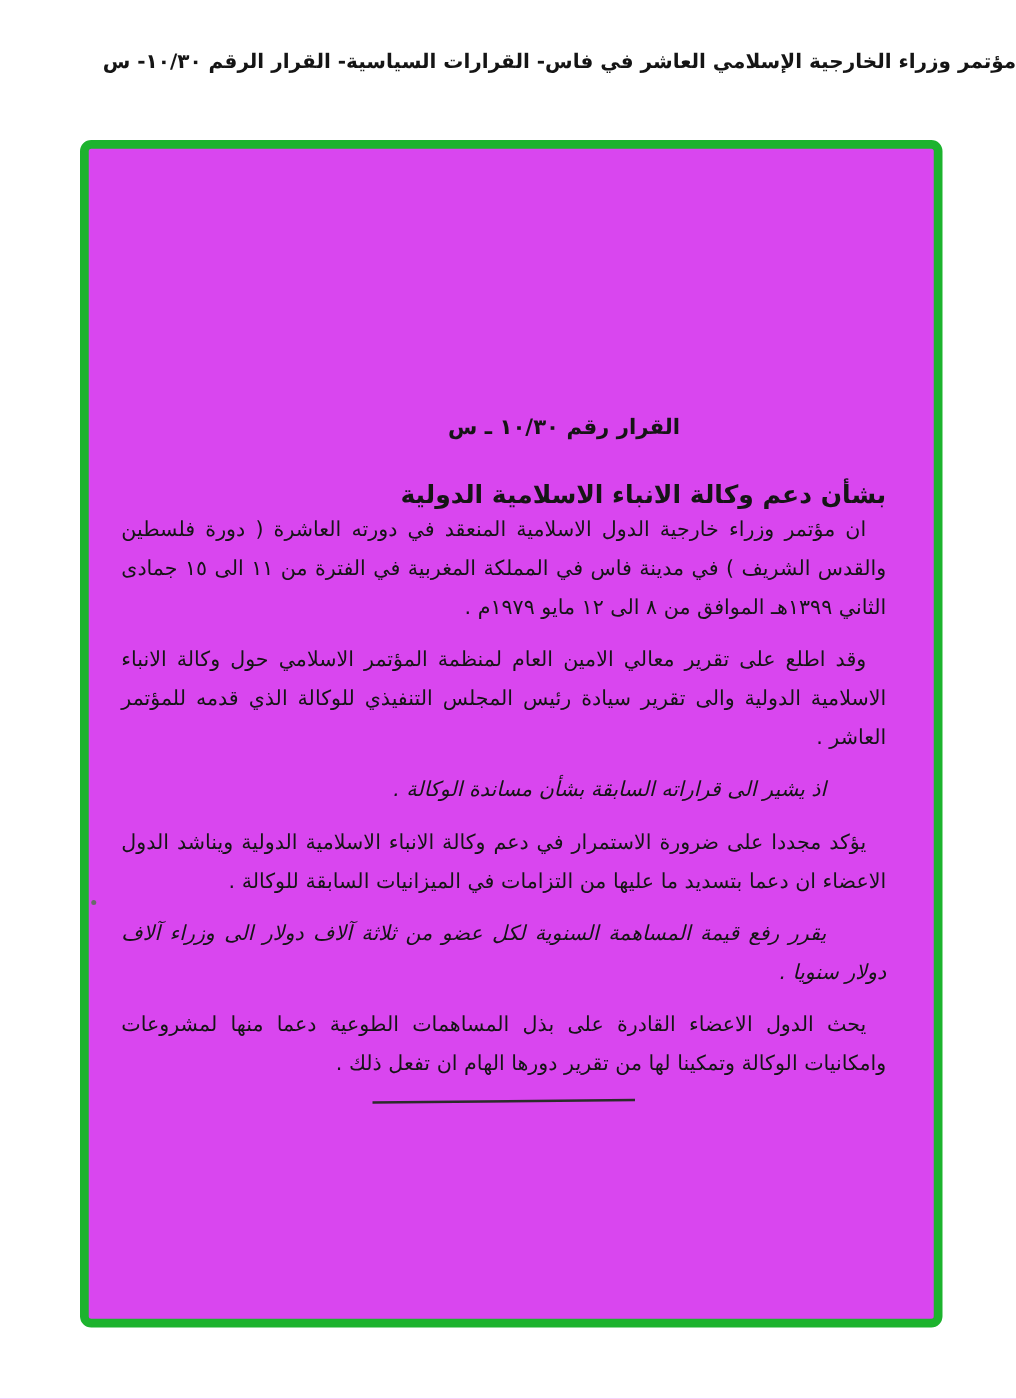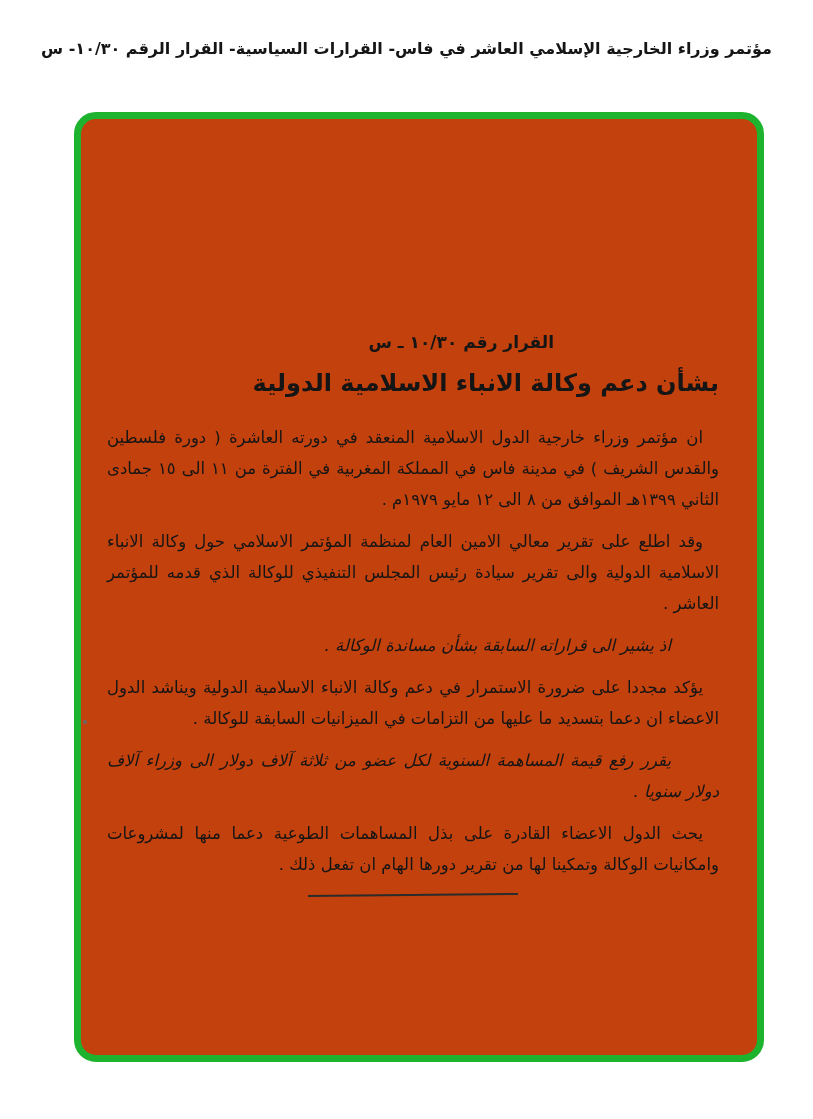--- a/index.html
+++ b/index.html
@@ -9,51 +9,52 @@
     font-family:"DejaVu Sans",sans-serif;
   }
   
   .top-header{
     position:absolute;top:38px;left:0;right:0;
     direction:rtl;text-align:center;
   }
   .header-line1{
     font-size:16px;font-weight:bold;letter-spacing:0;line-height:22px;
     white-space:nowrap;
+    text-align:right;
   }
   .header-line2{
     display:inline-block;margin-top:6px;
     font-size:11.5px;font-weight:bold;line-height:16px;white-space:nowrap;
     transform:translateX(-34px); 
   }
   
   .doc-frame{
-    position:absolute;left:74px;top:112px;width:690px;height:950px;
-    box-sizing:border-box;border:7px solid #1db32e;border-radius:22px;
-    background:#c2410c;
+    position:absolute;left:64px;top:112px;width:690px;height:950px;
+    box-sizing:border-box;border:7px solid #1db32e;border-radius:9px;
+    background:#d946ef;
   }
   .doc-content{
     position:absolute;left:0;top:0;right:0;bottom:0;
     box-sizing:border-box;
     direction:rtl;
     padding:211px 38px 0 26px;
   }
   .res-number{
     font-size:17px;font-weight:bold;line-height:24px;
     text-align:right;padding-left:160px;padding-right:0;
     direction:rtl;
   }
   
   .res-number-inner{display:inline-block;transform:translateX(-165px);white-space:nowrap;}
   .res-subject{
-    margin-top:16px;
-    font-size:24px;font-weight:bold;line-height:26px;
+    margin-top:28px;
+    font-size:20px;font-weight:bold;line-height:26px;
     text-align:right;white-space:nowrap;
   }
-  .res-paragraphs{margin-top:26px;}
+  .res-paragraphs{}
   .res-paragraphs p{
     margin:0 0 11px 0;
     font-size:16.5px;line-height:31px;
     text-align:justify;
   }
   .ind-sm{text-indent:16px;}
   .ind-lg{text-indent:48px;font-style:italic;}
   .divider{
     width:210px;height:0;
     margin:14px auto 0 auto;

